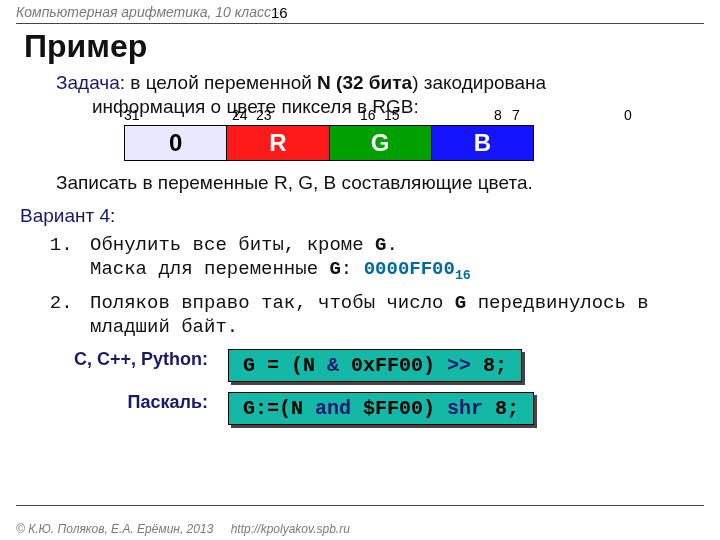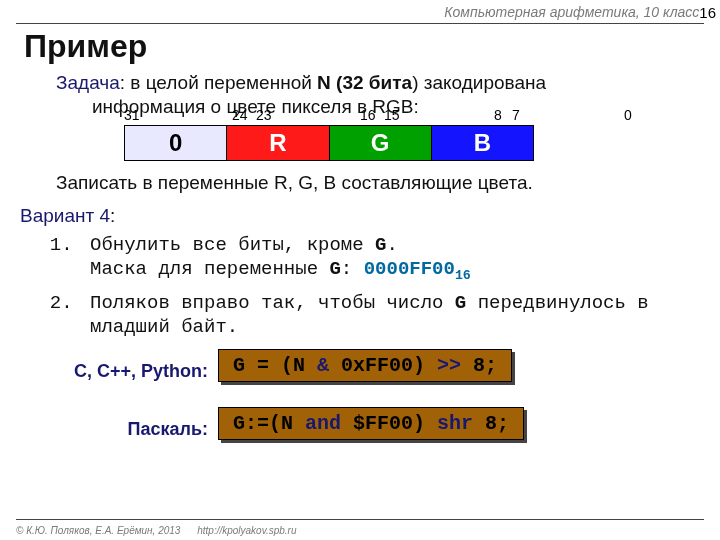--- a/index.html
+++ b/index.html
@@ -7,22 +7,22 @@
     margin: 0;
     font-family: Arial, sans-serif;
     background: #fff;
     width: 720px;
     height: 540px;
     position: relative;
     overflow: hidden;
   }
   .topbar {
     display: flex;
-    justify-content: flex-end;
-    padding: 4px 4px 0 16px;
+    justify-content: flex-start;
+    padding: 4px 10px 0 16px;
     font-style: italic;
     color: #7a7a7a;
     font-size: 14px;
   }
   .pagenum { color: #000; font-style: normal; font-size: 15px;}
   .divider { border-top: 1px solid #444; margin: 2px 16px 0 16px; }
   .title {
     font-size: 32px;
     font-weight: bold;
     padding: 4px 24px 6px 24px;
@@ -60,43 +60,43 @@
   .cellB { background: #1414ff; color: #fff;}
   .bitlabels span { position: absolute; top: -18px; }
 
   ol.steps { margin: 6px 0 9px 0; padding-left: 28px; font-family: Liberation Mono, monospace; }
   ol.steps li { margin-bottom: 8px; padding-left: 6px; }
 
   .codeblock {
     margin-left: 48px;
     margin-bottom: 16px;
   }
-  .coderow { display: flex; align-items: flex-end; margin-bottom: 25px; }
+  .coderow { display: flex; align-items: flex-start; margin-bottom: 10px; gap: 10px; }
   .codelabel {
     width: 170px; text-align: right; padding-right: 10px;
     font-size: 18px; font-weight: bold; color: #18186e;
   }
   .code {
-    background: #a16207;
+    background: #14b8a6;
     border: 1px solid #000;
     box-shadow: 3px 3px 0 #444;
     font-family: "Courier New", monospace;
     font-size: 20px;
     font-weight: bold;
     padding: 4px 14px;
     white-space: pre;
   }
   .kw { color: #18186e; }
 
   .footer {
     position: absolute;
     bottom: 4px; left: 16px; right: 16px;
     border-top: 1px solid #444;
-    padding-top: 5px;
-    font-size: 10px;
+    padding-top: 16px;
+    font-size: 12px;
     font-style: italic;
     color: #7a7a7a;
   }
   .footer a { color: #7a7a7a; text-decoration: none; margin-left: 14px;}
 </style>
 </head>
 <body>
 
 <div class="topbar">
   <span>Компьютерная арифметика, 10 класс</span>

